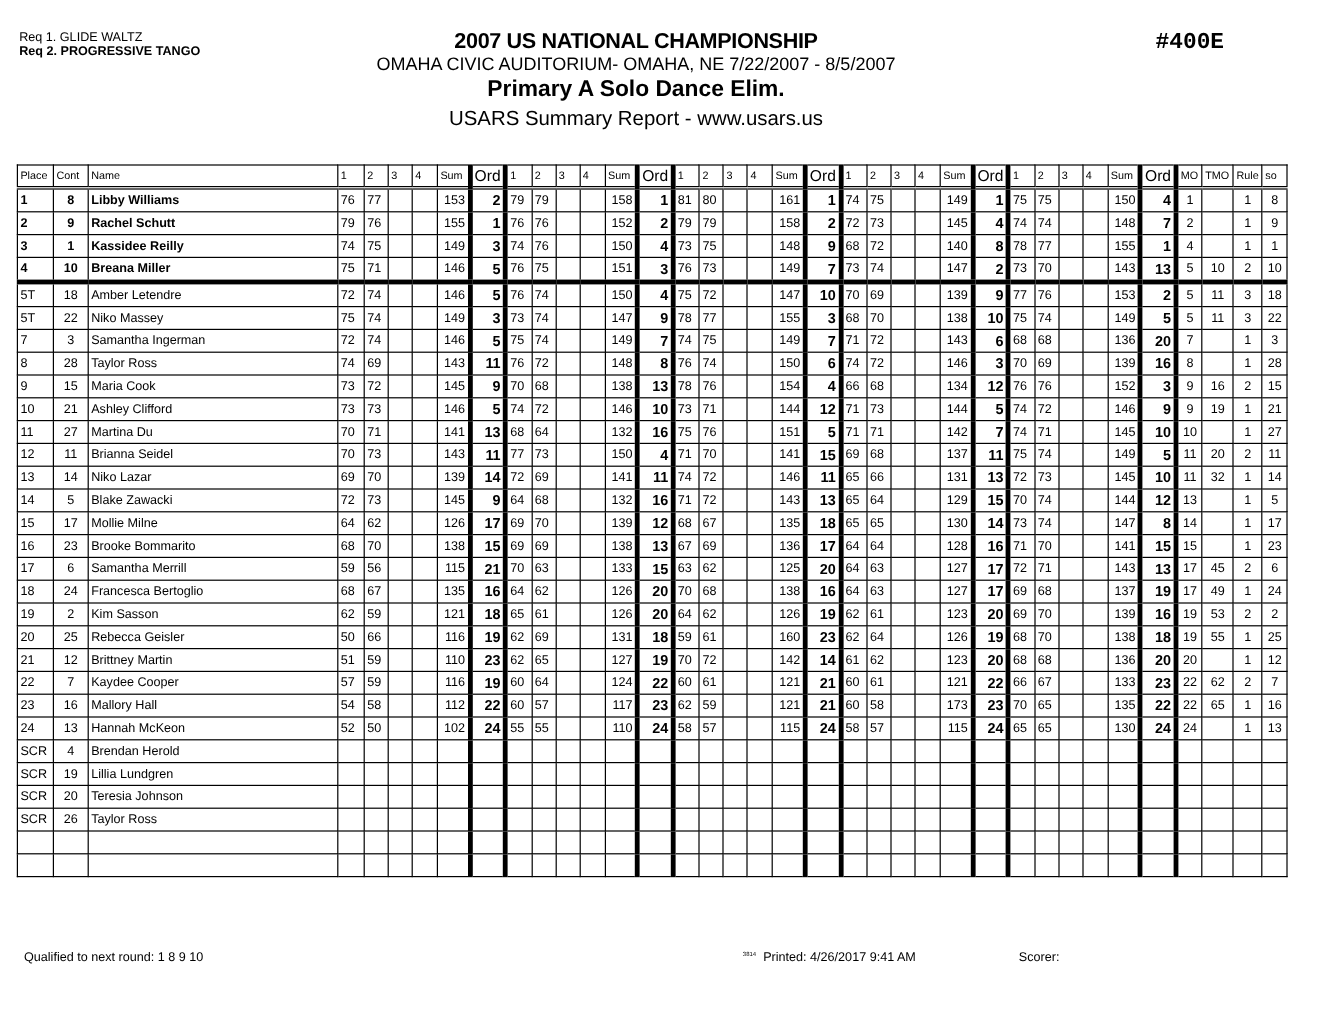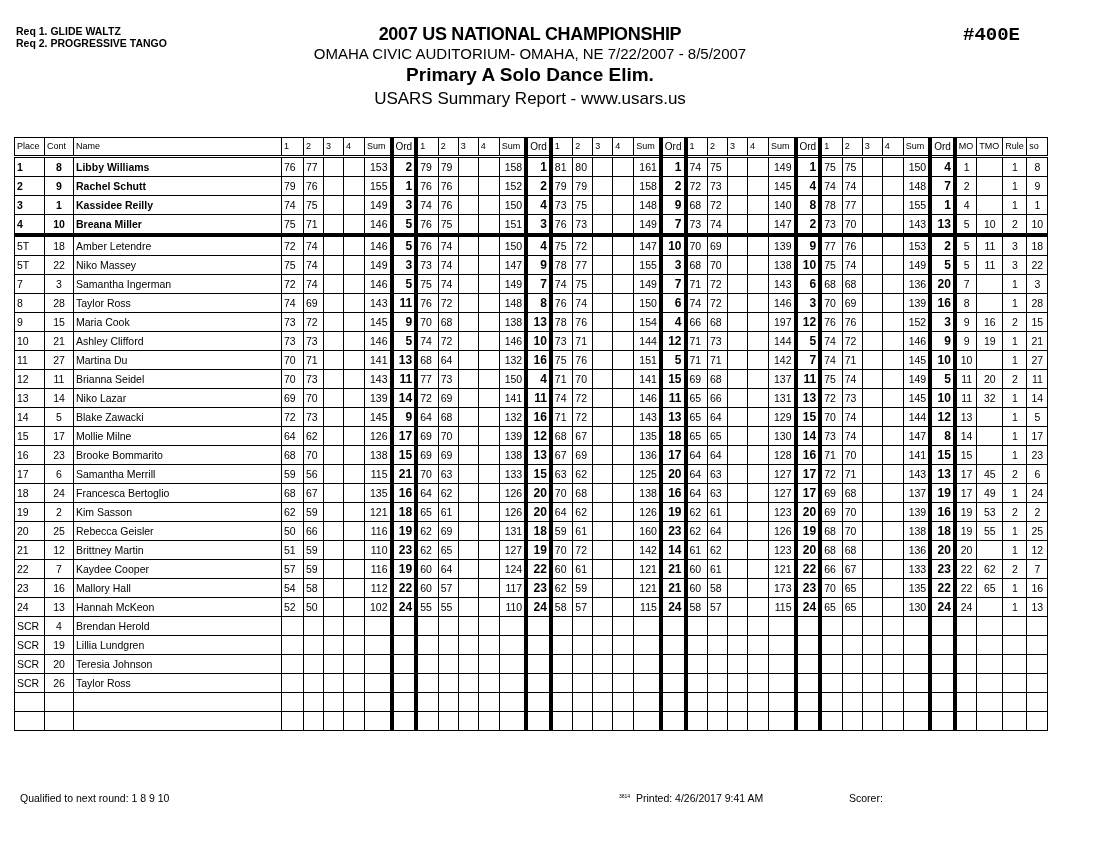--- a/index.html
+++ b/index.html
@@ -16,33 +16,33 @@
   table.grid { position:absolute; left:14px; top:137px; border-collapse:collapse;
                table-layout:fixed; font-size:10.5px; }
   table.grid td { border:1px solid #000; padding:0 2px; height:18px; line-height:18px;
                   white-space:nowrap; overflow:hidden; }
   table.grid tr.judges td { height:18px; font-size:11px; }
   table.grid tr.judges td.blank { border:none; }
   table.grid tr.colhead td { font-size:9px; height:17px; line-height:17px; }
   table.grid td.c { text-align:center; }
   table.grid td.r { text-align:right; }
   table.grid td.ord { border-left:4px solid #000; font-weight:bold; font-size:12px; text-align:right; }
-  table.grid tr.colhead td.ord { font-weight:normal; font-size:10px; text-align:left; }
+  table.grid tr.colhead td.ord { font-weight:normal; font-size:13px; text-align:left; }
   table.grid tr.top td { font-weight:bold; }
   table.grid tr.top td.sc { font-weight:normal; }
   table.grid tr.cut td { border-bottom:4px solid #000; }
   table.grid tr.colhead td { border-bottom:3px double #000; }
   table.grid td.jdiv { border-left:4px solid #000; }
   .foot { position:absolute; top:792px; font-size:10.5px; }
   .tiny { font-size:5px; vertical-align:super; }
 </style>
 </head>
 <body>
 
-<div class="req" style="top:25px;font-weight:bold;">Req  1.  GLIDE WALTZ</div>
+<div class="req" style="top:25px;">Req  1.  GLIDE WALTZ</div>
 <div class="req" style="top:37px;font-weight:bold;">Req  2.  PROGRESSIVE TANGO</div>
 
 <div class="hdr t1">2007 US NATIONAL CHAMPIONSHIP</div>
 <div class="hdr t2">OMAHA CIVIC AUDITORIUM- OMAHA, NE  7/22/2007 - 8/5/2007</div>
 <div class="hdr t3">Primary A Solo Dance Elim.</div>
 <div class="hdr t4">USARS Summary Report - www.usars.us</div>
 <div class="evt">#400E</div>
 
 <table class="grid">
   <colgroup id="cols">
@@ -455,21 +455,21 @@
         <td class="jdiv sc">78</td>
         <td class="sc">76</td>
         <td class="sc"></td>
         <td class="sc"></td>
         <td class="sc r">154</td>
         <td class="ord">4</td>
         <td class="jdiv sc">66</td>
         <td class="sc">68</td>
         <td class="sc"></td>
         <td class="sc"></td>
-        <td class="sc r">197</td>
+        <td class="sc r">134</td>
         <td class="ord">12</td>
         <td class="jdiv sc">76</td>
         <td class="sc">76</td>
         <td class="sc"></td>
         <td class="sc"></td>
         <td class="sc r">152</td>
         <td class="ord">3</td>
         <td class="c jdiv sc">9</td>
         <td class="c sc">16</td>
         <td class="c sc">2</td>

